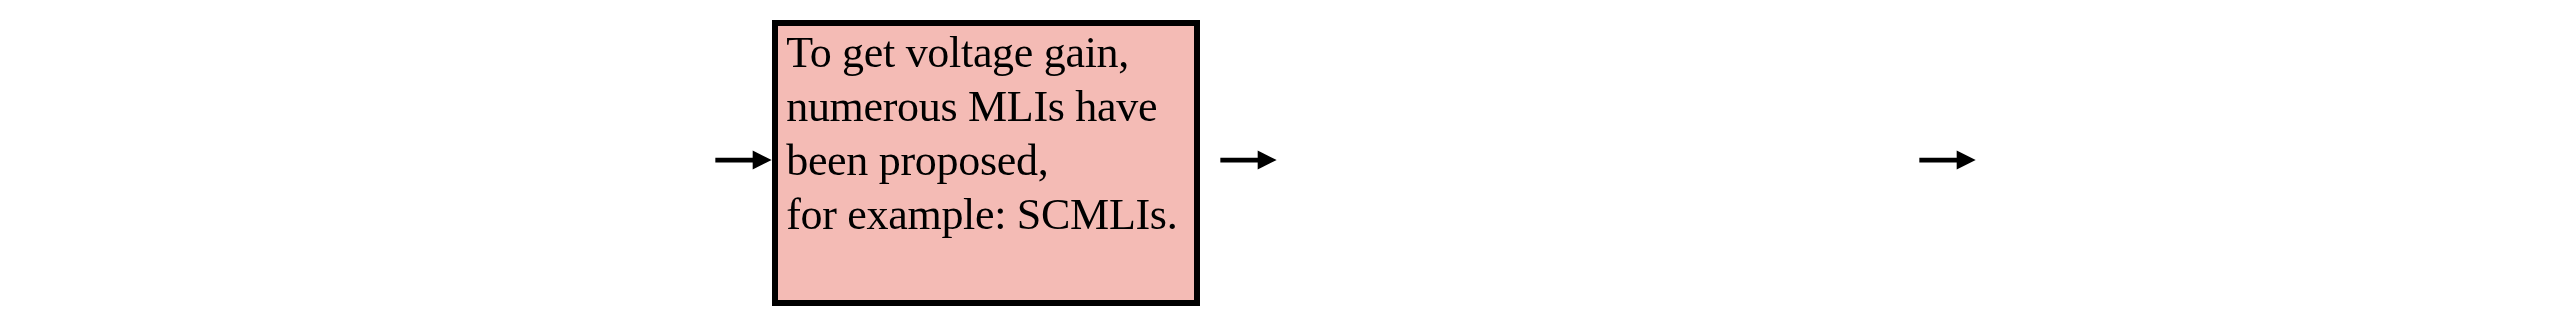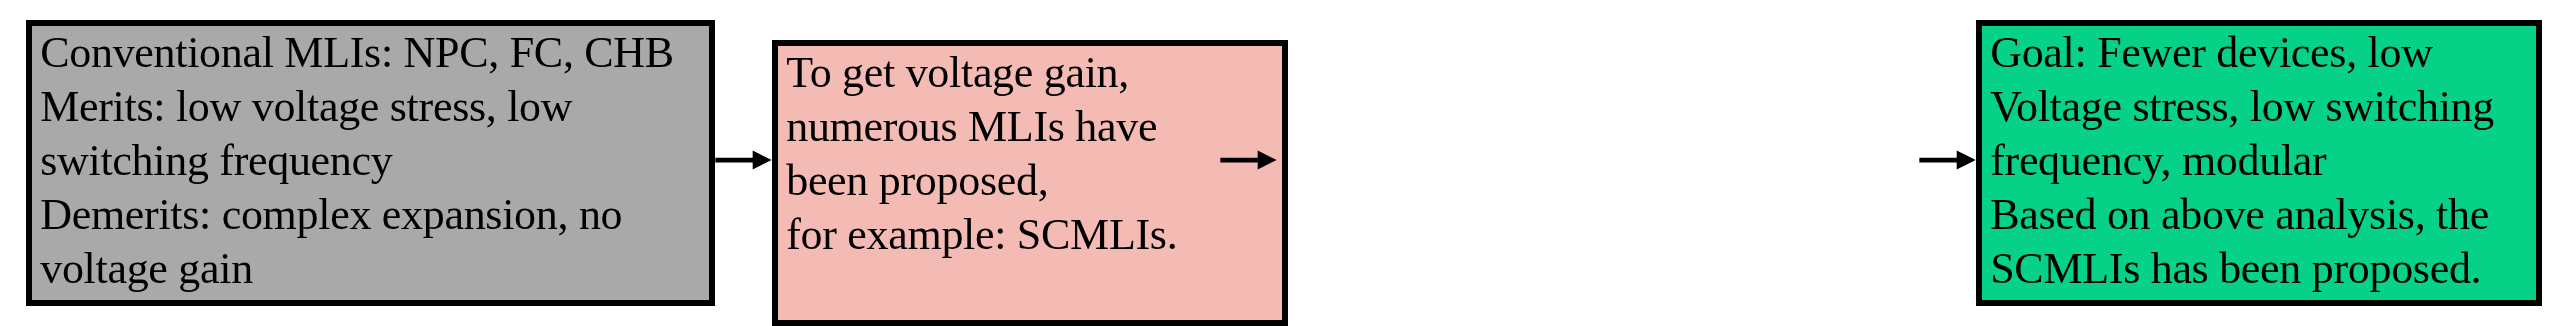--- a/index.html
+++ b/index.html
@@ -24,46 +24,39 @@
   }
   .flow-text {
     white-space: pre-line;
     font-size: 44px;
     line-height: 54px;
     color: #000000;
     padding: 0 8.2px;
     letter-spacing: -0.3px;
   }
   .box-1 { left: 26px;   width: 689px; }
-  .box-2 { left: 772px; width: 516px; margin-top: 20px;  }
+  .box-2 { left: 772px; width: 428px;  }
   .box-3 { left: 1277px; width: 642px;  }
   .box-4 { left: 1976px; width: 566px;  }
   .flow-arrow {
     position: absolute;
     top: 141px;
     width: 57px;
     height: 38px;
   }
   .arrow-1 { left: 715px; }
   .arrow-2 { left: 1220px; }
   .arrow-3 { left: 1919px; }
   .flow-arrow svg { display: block; }
 </style>
 </head>
 <body>
 
 <div class="canvas">
 
-  <div class="flow-box box-1" style="background-color: rgb(169, 169, 169);">
-    <div class="flow-text">Conventional MLIs: NPC, FC, CHB
-Merits: low voltage stress, low
-switching frequency
-Demerits: complex expansion, no
-voltage gain</div>
-  </div>
 
   <div class="flow-arrow arrow-1">
     <svg width="57" height="38" viewBox="0 0 83 56" xmlns="http://www.w3.org/2000/svg">
       <line x1="0" y1="28" x2="59" y2="28" stroke="#000000" stroke-width="7"></line>
       <polygon points="55,14 83,28 55,42" fill="#000000"></polygon>
     </svg>
   </div>
 
   <div class="flow-box box-2" style="background-color: rgb(244, 187, 181);">
     <div class="flow-text">To get voltage gain,
@@ -80,22 +73,15 @@
   </div>
 
 
   <div class="flow-arrow arrow-3">
     <svg width="57" height="38" viewBox="0 0 83 56" xmlns="http://www.w3.org/2000/svg">
       <line x1="0" y1="28" x2="59" y2="28" stroke="#000000" stroke-width="7"></line>
       <polygon points="55,14 83,28 55,42" fill="#000000"></polygon>
     </svg>
   </div>
 
-  <div class="flow-box box-4" style="background-color: rgb(5, 210, 134);">
-    <div class="flow-text">Goal: Fewer devices, low
-Voltage stress, low switching
-frequency, modular
-Based on above analysis, the
-SCMLIs has been proposed.</div>
-  </div>
 
 </div>
 
 
 </body></html>

